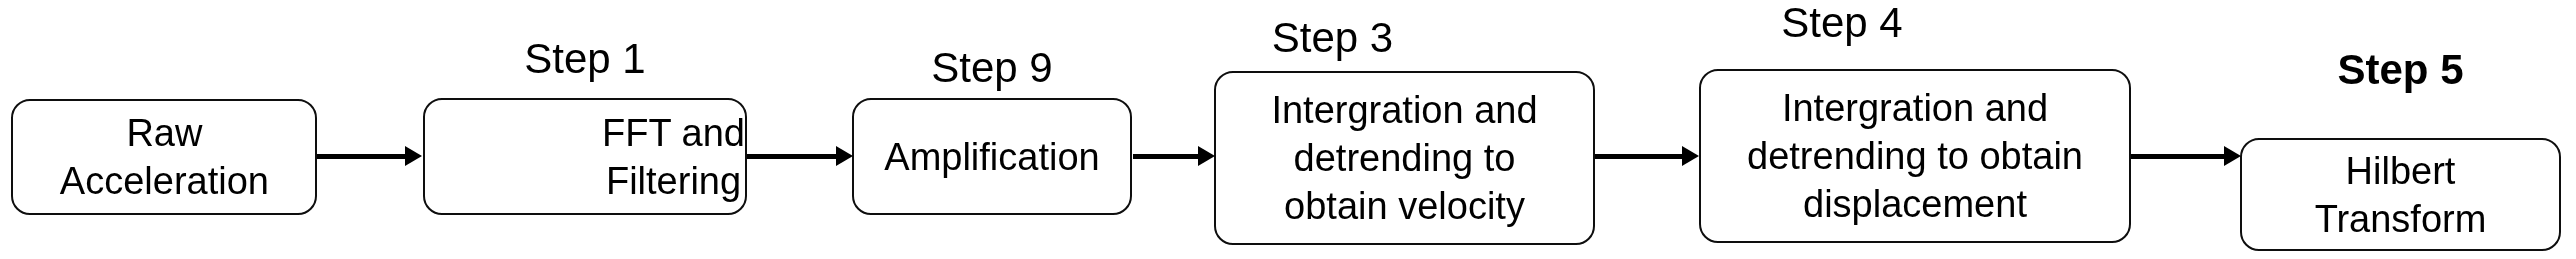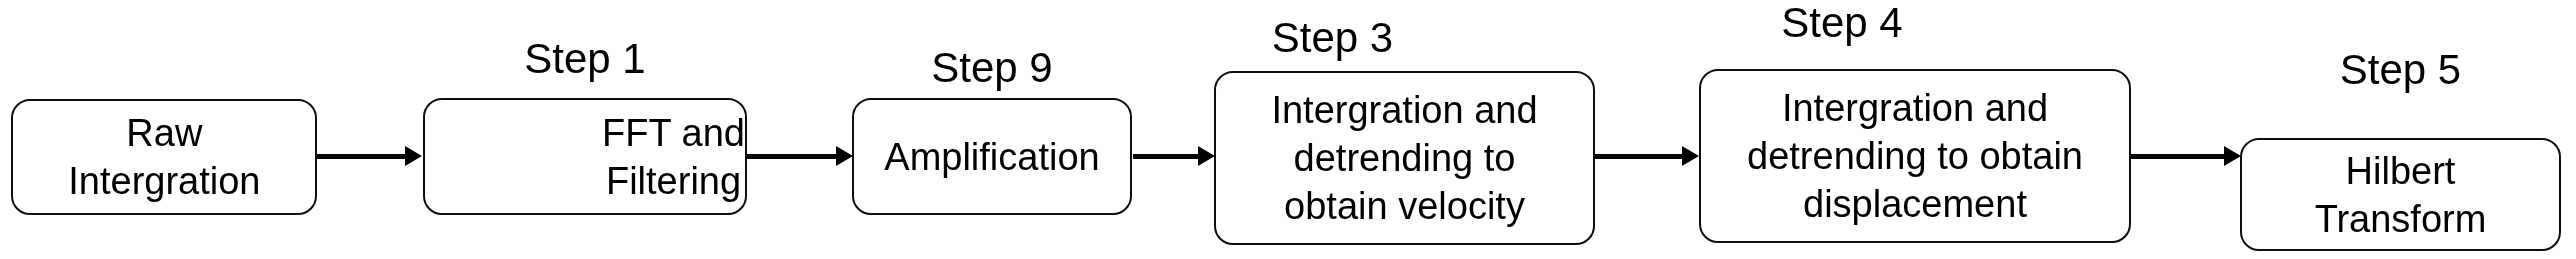--- a/index.html
+++ b/index.html
@@ -54,42 +54,42 @@
   .b2 { left: 423px;  top: 98px; width: 324px; height: 117px; justify-content: flex-end; }
   .b3 { left: 852px; top: 98px; width: 280px; height: 117px; }
   .b4 { left: 1214px; top: 71px; width: 381px; height: 174px; }
   .b5 { left: 1699px; top: 69px; width: 432px; height: 174px; }
   .b6 { left: 2240px; top: 102px; width: 321px; height: 113px; margin-top: 36px; }
   
   .s1 { left: 423px;  width: 324px; top: 37px; }
   .s2 { left: 852px; width: 280px; top: 46px; }
   .s3 { left: 1142px; width: 381px; top: 15.6px; }
   .s4 { left: 1626px; width: 432px; top: 1.2px;  }
-  .s5 { left: 2240px; width: 321px; top: 48px; }
+  .s5 { left: 2240px; width: 321px; top: 48px; font-weight: bold; }
   
   .a1 { left: 317px;  top: 146px; width: 105px; }
   .a2 { left: 747px; top: 146px; width: 106px; }
   .a3 { left: 1133px; top: 146px; width: 82px; }
   .a4 { left: 1595px; top: 146px; width: 104px; }
   .a5 { left: 2131px; top: 146px; width: 110px; }
 </style>
 </head>
 <body>
 
 <div class="canvas">
 
   <div class="step s1">Step 1</div>
   <div class="step s2">Step 9</div>
   <div class="step s3">Step 3</div>
   <div class="step s4">Step 4</div>
   <div class="step s5">Step 5</div>
 
   <div class="box b1">
     <span>Raw
-Intergration</span>
+Acceleration</span>
   </div>
   <div class="box b2">
     <span>FFT and
 Filtering</span>
   </div>
   <div class="box b3">
     <span>Amplification</span>
   </div>
   <div class="box b4">
     <span>Intergration and

